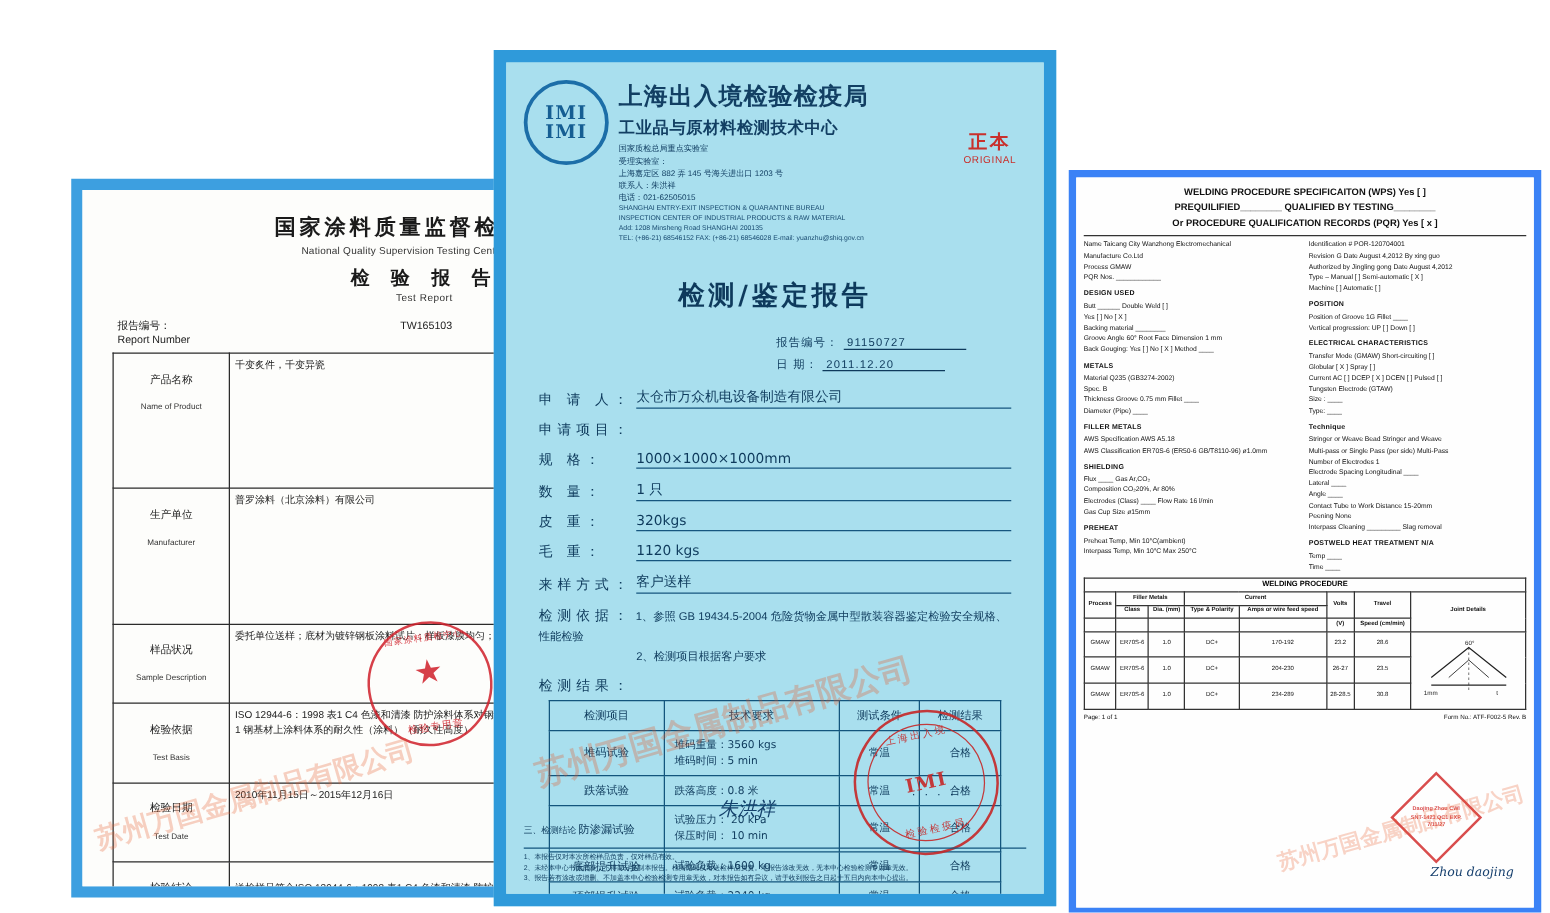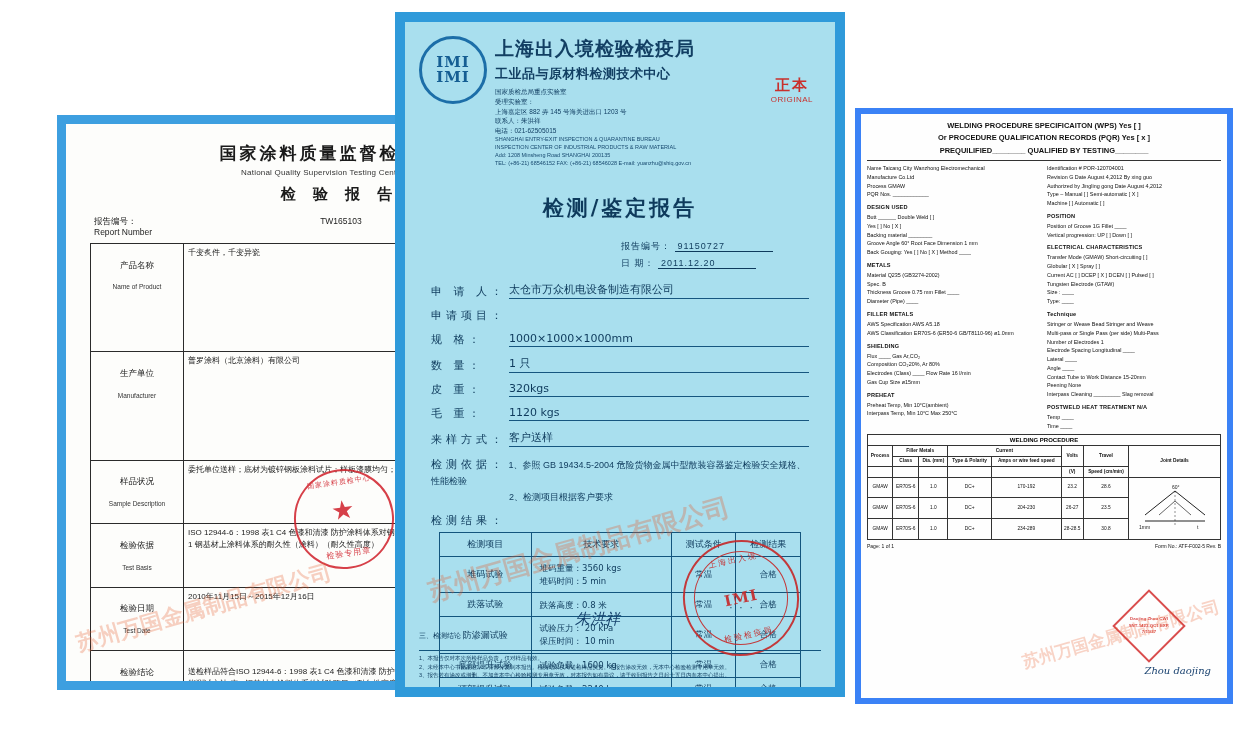--- a/index.html
+++ b/index.html
@@ -10,20 +10,21 @@
   body {
     width: 1240px;
     height: 730px;
     position: relative;
     font-family: "Liberation Sans", sans-serif;
     overflow: hidden;
   }
   .doc {
     position: absolute;
     box-sizing: border-box;
+    margin-top: 28px;
   }
 
   
   #doc-left {
     left: 57px;
     top: 115px;
     width: 565px;
     height: 575px;
     border: 9px solid #3d9fe0;
     background: #ffffff;
@@ -536,20 +537,21 @@
   }
 </style>
 </head>
 <body>
 
 <div class="doc" id="doc-left">
   <div class="page">
     <div class="l-title">国家涂料质量监督检验中心</div>
     <div class="l-sub">National Quality  Supervision  Testing  Center  for  Paint</div>
     <div class="l-title2">检 验 报 告</div>
+    <div class="l-sub2">Test  Report</div>
 
     <div class="l-meta">
       <div class="col">报告编号：
 Report Number</div>
       <div class="col">TW165103</div>
       <div class="col right">第 1 页 共 2 页
 Page : 1  of  2</div>
     </div>
 
     <table class="l-table">
@@ -768,22 +770,22 @@
 2、未经本中心书面批准，不得部分复制本报告。检测结果仅对送检样品负责。本报告涂改无效，无本中心检验检测专用章无效。
 3、报告若有涂改或增删、不加盖本中心检验检测专用章无效，对本报告如有异议，请于收到报告之日起十五日内向本中心提出。</div>
     <div class="m-watermark">苏州万国金属制品有限公司</div>
   </div>
 </div>
 
 <div class="doc" id="doc-right">
   <div class="page">
     <div class="r-head">
       <div>WELDING PROCEDURE SPECIFICAITON (WPS)   Yes [  ]</div>
+      <div>PREQUILIFIED________ QUALIFIED BY TESTING________</div>
       <div>Or PROCEDURE QUALIFICATION RECORDS (PQR)    Yes [ x ]</div>
-      <div>PREQUILIFIED________ QUALIFIED BY TESTING________</div>
     </div>
 
     <div class="r-cols">
       <div class="r-col">
         <div class="line">Name  Taicang City  Wanzhong  Electromechanical</div>
         <div class="line">Manufacture Co.Ltd</div>
         <div class="line">Process   GMAW</div>
         <div class="line">PQR Nos. ____________</div>
         <div class="sec">DESIGN USED</div>
         <div class="line">Butt ______        Double Weld [  ]</div>

